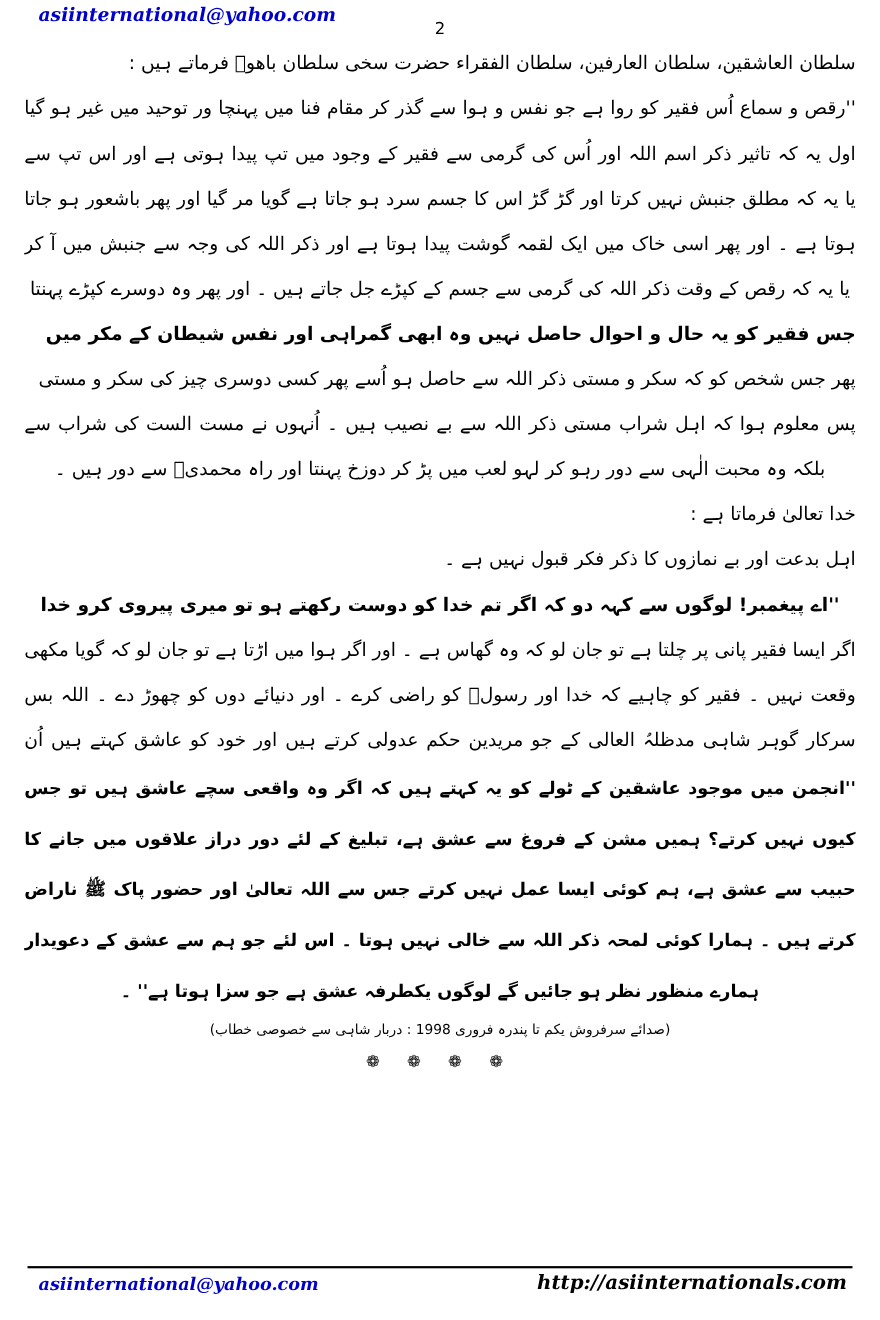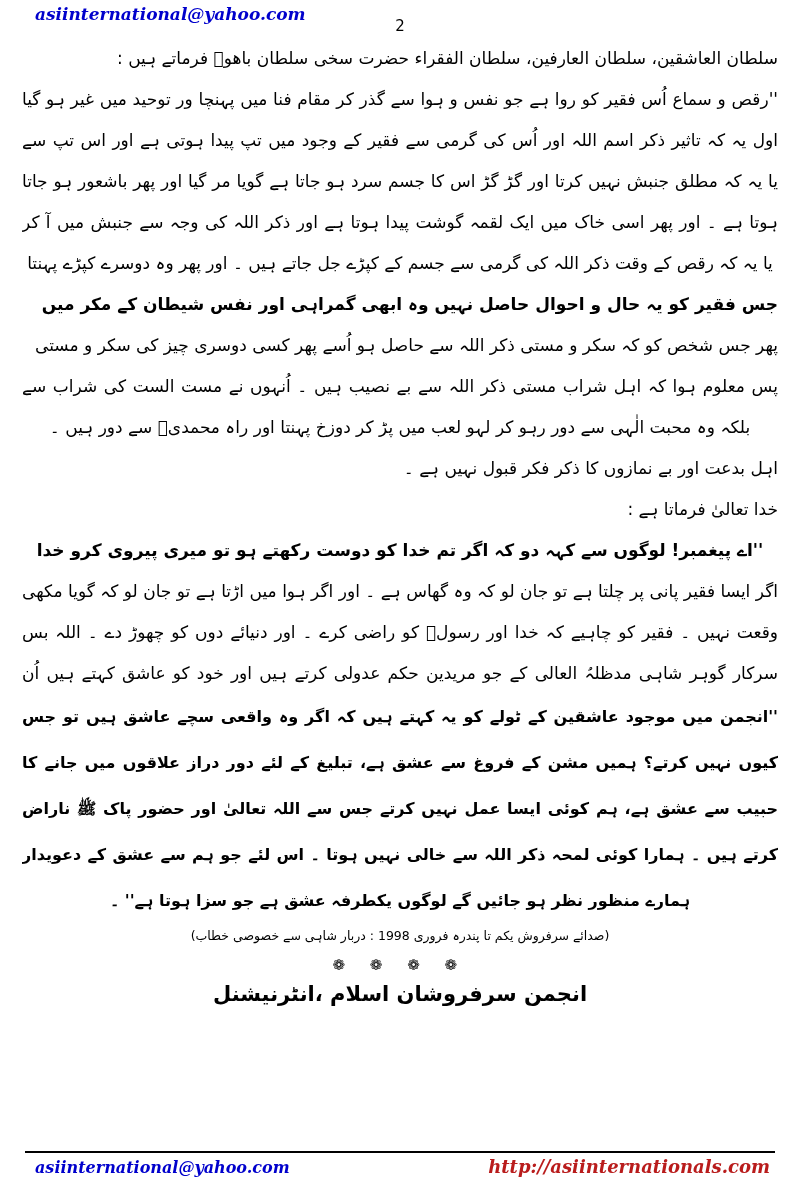--- a/index.html
+++ b/index.html
@@ -43,33 +43,32 @@
 <div class="line ">سلطان العاشقین، سلطان العارفین، سلطان الفقراء حضرت سخی سلطان باھوؒ فرماتے ہیں :</div>
     <div class="line j">''رقص و سماع اُس فقیر کو روا ہے جو نفس و ہوا سے گذر کر مقام فنا میں پہنچا ور توحید میں غیر ہو گیا ہو ۔ کہ عشق و محبت کی وجہ سے ہے</div>
     <div class="line j">اول یہ کہ تاثیر ذکر اسم اللہ اور اُس کی گرمی سے فقیر کے وجود میں تپ پیدا ہوتی ہے اور اس تپ سے اُسی وقت وہ گڑ کر مر جاتا ہے ۔</div>
     <div class="line j">یا یہ کہ مطلق جنبش نہیں کرتا اور گڑ گڑ اس کا جسم سرد ہو جاتا ہے گویا مر گیا اور پھر باشعور ہو جاتا ہے ۔ بلکہ بعض اوقات ایسا بھی ہوتا</div>
     <div class="line j">ہوتا ہے ۔ اور پھر اسی خاک میں ایک لقمہ گوشت پیدا ہوتا ہے اور ذکر اللہ کی وجہ سے جنبش میں آ کر اپنی صورت پر ہو جاتا ہے ۔</div>
     <div class="line c">یا یہ کہ رقص کے وقت ذکر اللہ کی گرمی سے جسم کے کپڑے جل جاتے ہیں ۔ اور پھر وہ دوسرے کپڑے پہنتا ہے ۔</div>
     <div class="line b">جس فقیر کو یہ حال و احوال حاصل نہیں وہ ابھی گمراہی اور نفس شیطان کے مکر میں پھنسا ہوا ہے ۔ نعوذ باللہ</div>
     <div class="line ">پھر جس شخص کو کہ سکر و مستی ذکر اللہ سے حاصل ہو اُسے پھر کسی دوسری چیز کی سکر و مستی کی کیا ضرورت ہے ۔</div>
     <div class="line j">پس معلوم ہوا کہ اہل شراب مستی ذکر اللہ سے بے نصیب ہیں ۔ اُنہوں نے مست الست کی شراب سے ایک گھونٹ بھی نہیں پی ہے</div>
     <div class="line c">بلکہ وہ محبت الٰہی سے دور رہو کر لہو لعب میں پڑ کر دوزخ پہنتا اور راہ محمدیؐ سے دور ہیں ۔</div>
+    <div class="line ">خدا تعالیٰ فرماتا ہے :</div>
     <div class="line ">اہل بدعت اور بے نمازوں کا ذکر فکر قبول نہیں ہے ۔</div>
-    <div class="line ">خدا تعالیٰ فرماتا ہے :</div>
     <div class="line c b">''اے پیغمبر! لوگوں سے کہہ دو کہ اگر تم خدا کو دوست رکھتے ہو تو میری پیروی کرو خدا تمہیں دوست رکھے گا''۔</div>
     <div class="line j">اگر ایسا فقیر پانی پر چلتا ہے تو جان لو کہ وہ گھاس ہے ۔ اور اگر ہوا میں اڑتا ہے تو جان لو کہ گویا مکھی ہے ۔ اس سے زیادہ اس کی کوئی</div>
     <div class="line j">وقعت نہیں ۔ فقیر کو چاہیے کہ خدا اور رسولؐ کو راضی کرے ۔ اور دنیائے دوں کو چھوڑ دے ۔ اللہ بس ماسوائے اللہ ہوس' ۔ (سلطان باھوؒ)</div>
     <div class="line j">سرکار گوہر شاہی مدظلہُ العالی کے جو مریدین حکم عدولی کرتے ہیں اور خود کو عاشق کہتے ہیں اُن کیلئے سرکار نے فرمایا ہے :</div>
     <div class="line j b big">''انجمن میں موجود عاشقین کے ٹولے کو یہ کہتے ہیں کہ اگر وہ واقعی سچے عاشق ہیں تو جس کام سے ہمیں عشق ہے وہ کام</div>
     <div class="line j b big">کیوں نہیں کرتے؟ ہمیں مشن کے فروغ سے عشق ہے،  تبلیغ کے لئے دور دراز علاقوں میں جانے کا عشق ہے،  اللہ اور اس کے</div>
     <div class="line j b big">حبیب سے عشق ہے،  ہم کوئی ایسا عمل نہیں کرتے جس سے اللہ تعالیٰ اور حضور پاک ﷺ ناراض ہوں ۔ ہم نماز کی پابندی</div>
     <div class="line j b big">کرتے ہیں ۔ ہمارا کوئی لمحہ ذکر اللہ سے خالی نہیں ہوتا ۔ اس لئے جو ہم سے عشق کے دعویدار ہیں وہ ہمارے نقش قدم پر چلیں تو وہ</div>
     <div class="line c b big">ہمارے منظور نظر ہو جائیں گے لوگوں یکطرفہ عشق ہے جو سزا ہوتا ہے'' ۔</div>
     <div class="line ref">(صدائے سرفروش یکم تا پندرہ فروری 1998 : دربار شاہی سے خصوصی خطاب)</div>
     <div class="stars">❁ ❁ ❁ ❁</div>
-    <div class="doc-title">انجمن سرفروشان اسلام ،انٹرنیشنل</div>
   </div>
 
 <div class="footer-rule"></div>
 
 <a class="ftr-email" href="#" style="color: rgb(0, 0, 204);">asiinternational@yahoo.com</a>
 
-<a class="ftr-url" href="#" style="color: #b91c1c;">http://asiinternationals.com</a>
+<a class="ftr-url" href="#" style="color: #000000;">http://asiinternationals.com</a>
 
 </body></html>

